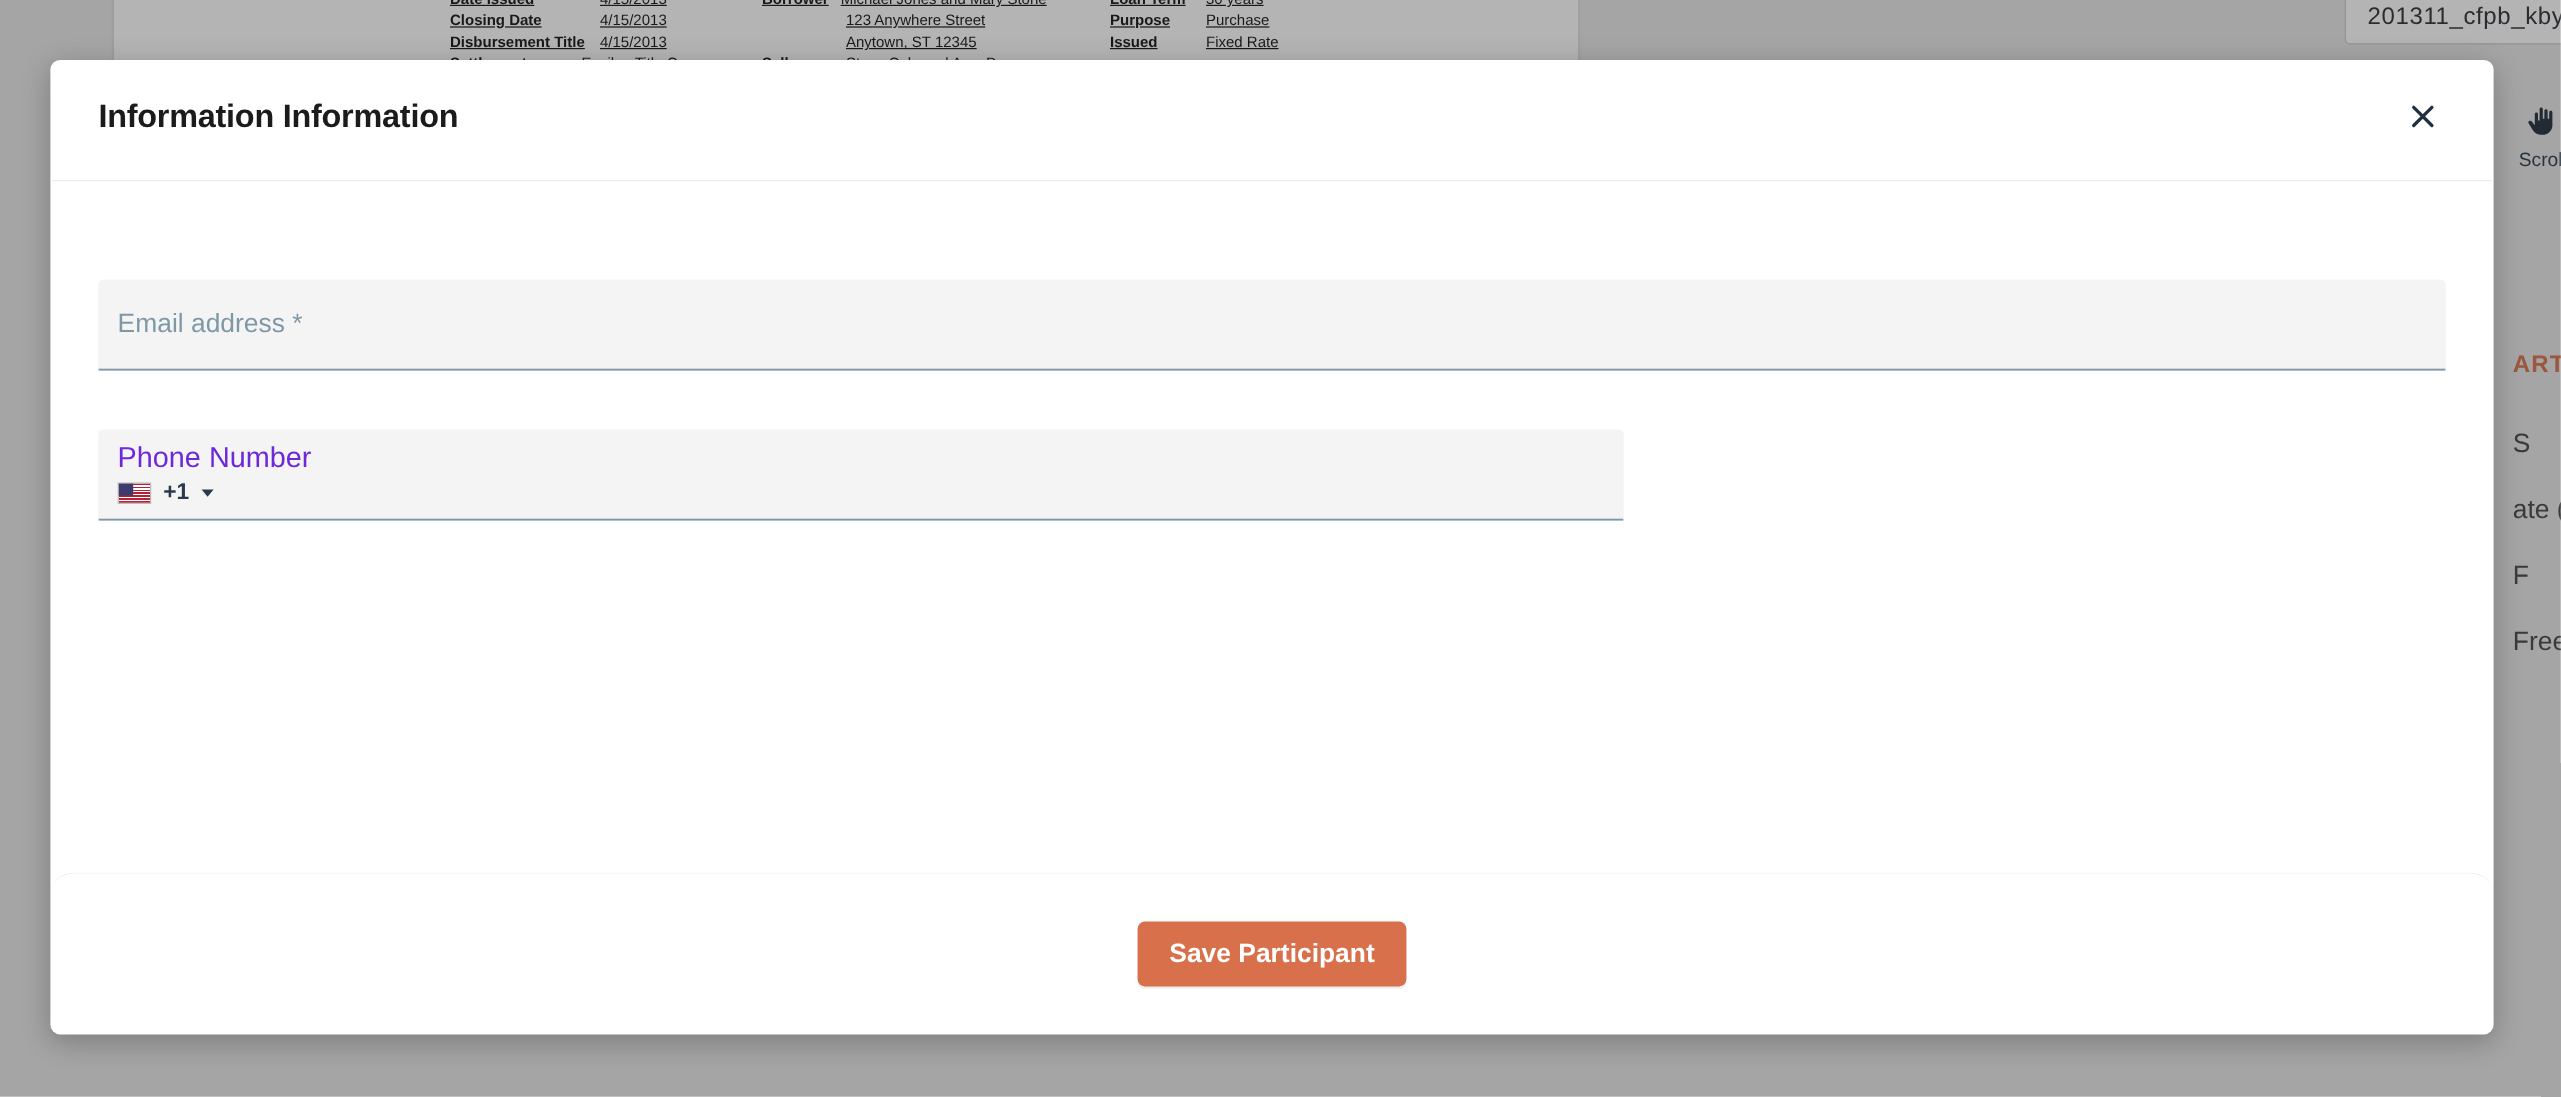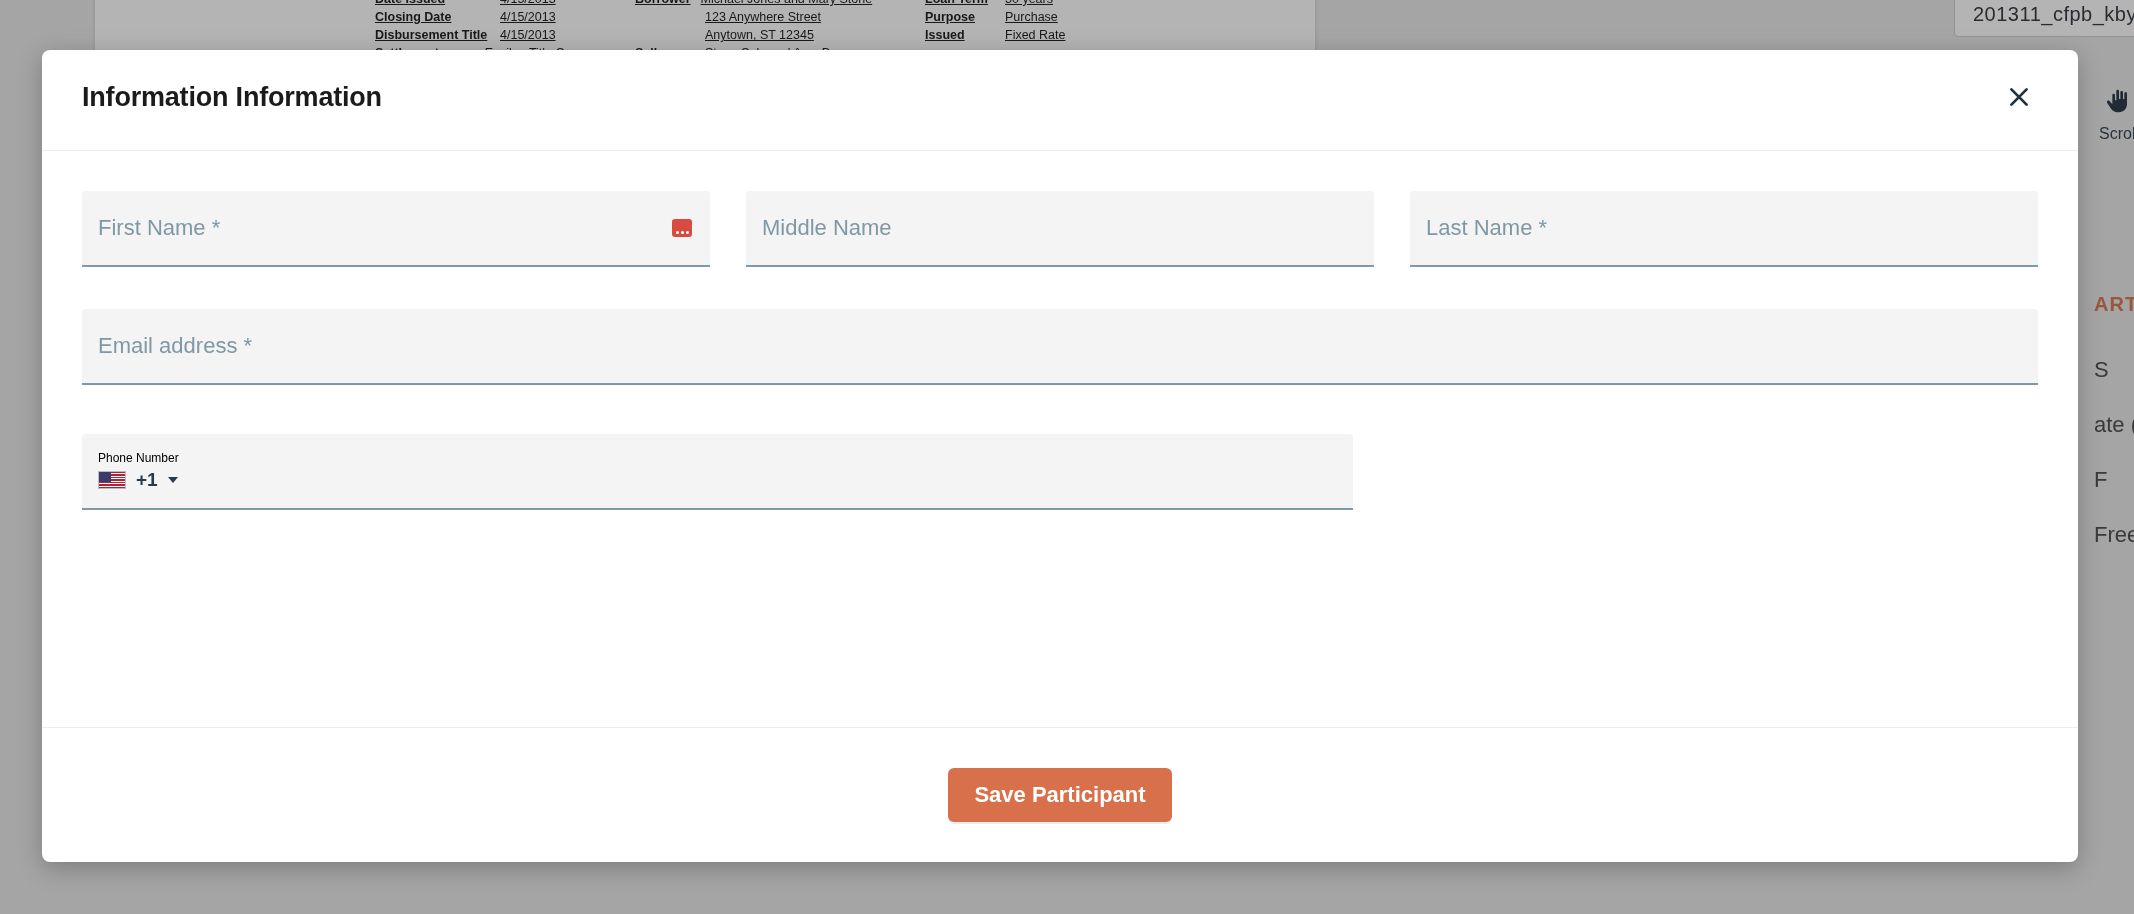--- a/index.html
+++ b/index.html
@@ -166,40 +166,41 @@
     gap:2px;
     padding-bottom:3px;
   }
   .lp-badge span{display:block;width:3px;height:3px;background:#fff;border-radius:50%;}
 
   .field.phone {
     display:flex; flex-direction:column; align-items:flex-start; justify-content:center;
     padding: 10px 16px;
   }
   .phone-label {
-    font-size: 12px;
-    color:#000000;
+    font-size: 24px;
+    color:#6d28d9;
     margin-bottom: 4px;
   }
   .phone-row { display:flex; align-items:center; gap:10px; color:#2a3a4a; font-weight:600; font-size:19px;}
   .flag {
     width:28px; height:18px; position:relative; background:#fff;
     border:1px solid #bbb;
     background-image:
       linear-gradient(#b22234 0 7.7%, #fff 7.7% 15.4%, #b22234 15.4% 23.1%, #fff 23.1% 30.8%, #b22234 30.8% 38.5%, #fff 38.5% 46.2%, #b22234 46.2% 53.8%, #fff 53.8% 61.5%, #b22234 61.5% 69.2%, #fff 69.2% 76.9%, #b22234 76.9% 84.6%, #fff 84.6% 92.3%, #b22234 92.3% 100%);
   }
   .flag:before{content:"";position:absolute;left:0;top:0;width:12px;height:10px;background:#3c3b6e;}
   .caret { width:0;height:0;border-left:5px solid transparent;border-right:5px solid transparent;border-top:6px solid #2a3a4a;}
 
   .row2 { margin-top: 42px; display:grid; grid-template-columns: 2fr 1fr; gap:49px; }
 
   .modal-footer {
     border-top: 1px solid #ececec;
     display:flex; align-items:center; justify-content:center;
     padding: 40px;
+    border-radius: 19px;
   }
   .save-btn {
     background: #d8704b;
     color:#fff;
     font-size: 22px;
     font-weight: 600;
     border:none;
     border-radius: 6px;
     padding: 14px 26px;
     cursor:pointer;
@@ -321,36 +322,20 @@
     <h1 class="modal-title">Information Information</h1>
     <button class="close-btn">
       <svg width="26" height="26" viewBox="0 0 24 24">
         <path d="M5 5 L19 19 M19 5 L5 19" stroke="#213040" stroke-width="2.5" stroke-linecap="round"></path>
       </svg>
     </button>
   </div>
 
   <div class="modal-body">
 
-    <div class="form-grid">
-      <div class="field">
-        <input type="text" placeholder="First Name *" style="">
-        <div class="lp-badge">
-          <span></span>
-            <span></span>
-            <span></span>
-        </div>
-      </div>
-      <div class="field">
-        <input type="text" placeholder="Middle Name" style="">
-      </div>
-      <div class="field">
-        <input type="text" placeholder="Last Name *" style="">
-      </div>
-    </div>
 
     <div class="row2">
       <div class="field email">
         <input type="email" placeholder="Email address *" style="">
       </div>
       <div class="field phone">
         <div class="phone-label">Phone Number</div>
         <div class="phone-row">
           <div class="flag"></div>
           <span>+1</span>

